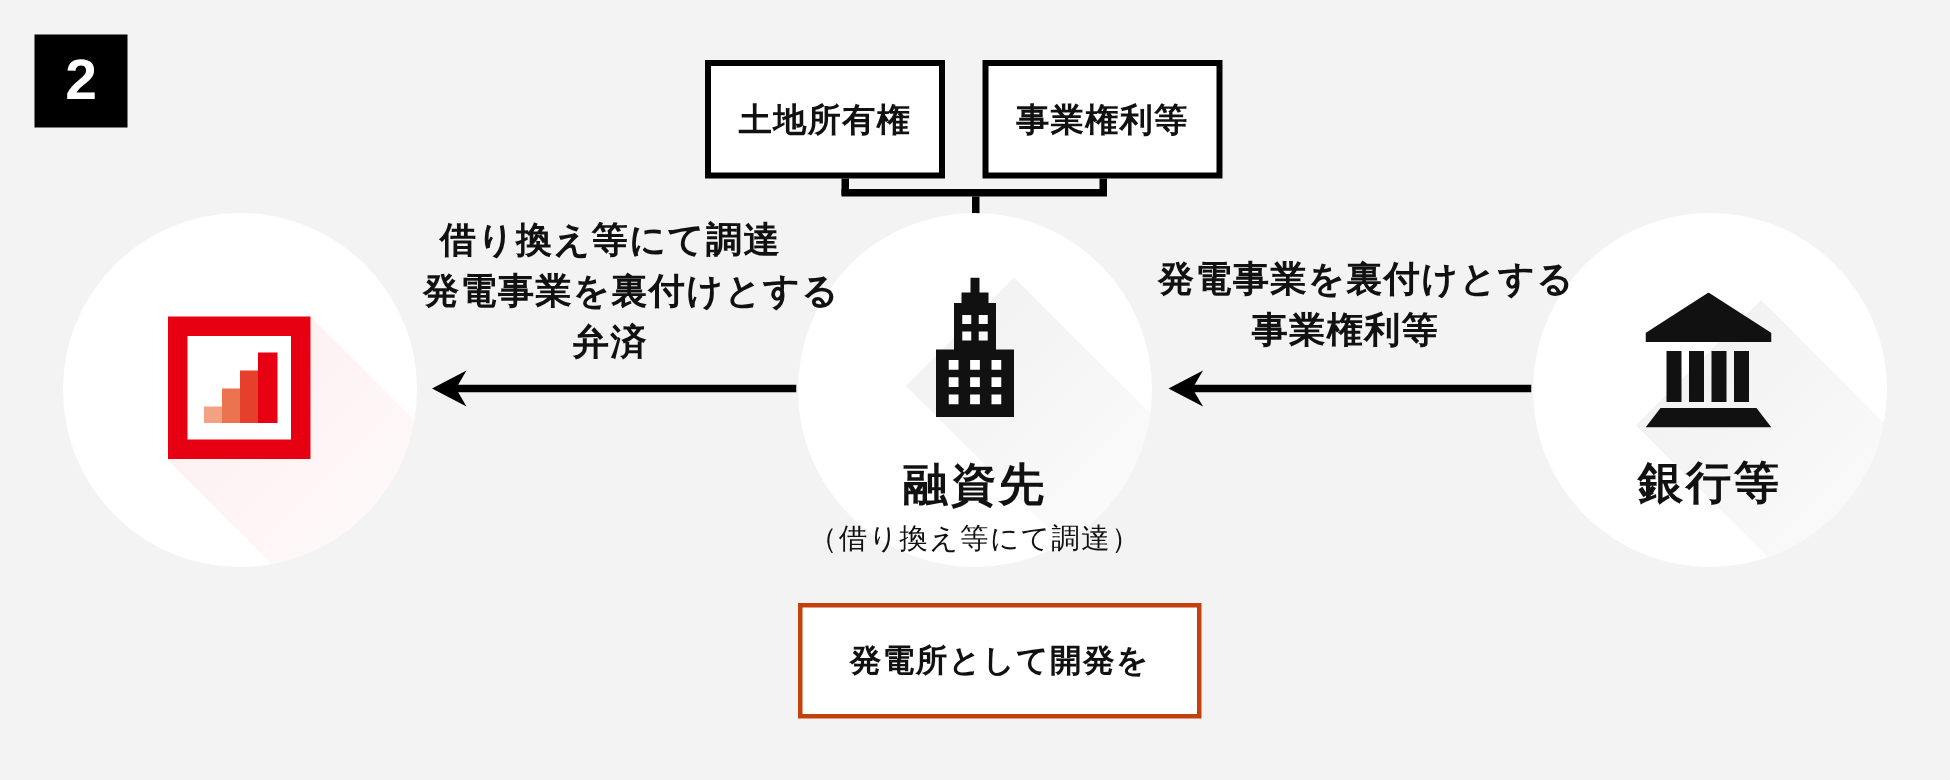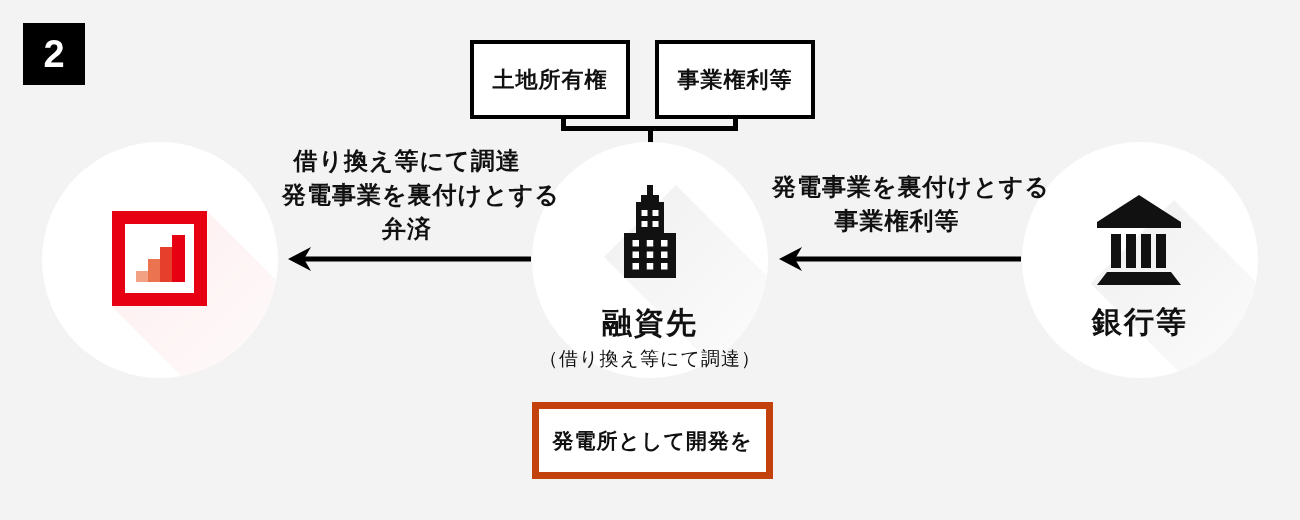--- a/index.html
+++ b/index.html
@@ -77,22 +77,22 @@
   .arrow.a-right{ left:779px; width:242px; }
   
   .arrow-label{
     position:absolute; text-align:center; font-weight:bold;
     font-size:24px; line-height:34px; letter-spacing:1px; white-space:nowrap;
   }
   .al-left { left:282px; top:144px; width:250px; }
   .al-right{ left:772px; top:172px; width:250px;font-family:Liberation Mono, monospace; }
   
   .bottom-box{
-    position:absolute; left:532px; top:402px; width:241px; height:77px;
-    background:#fff; border:7px solid #c2410c;
+    position:absolute; left:532px; top:402px; width:269px; height:77px;
+    background:#fff; border:3px solid #c2410c;
     display:flex; flex-direction:column; align-items:center; justify-content:center;
     font-size:21px; font-weight:bold; line-height:33px; letter-spacing:1px;
     text-align:center; white-space:nowrap;
   }
 </style>
 </head>
 <body>
 
 <div class="stage">
 

